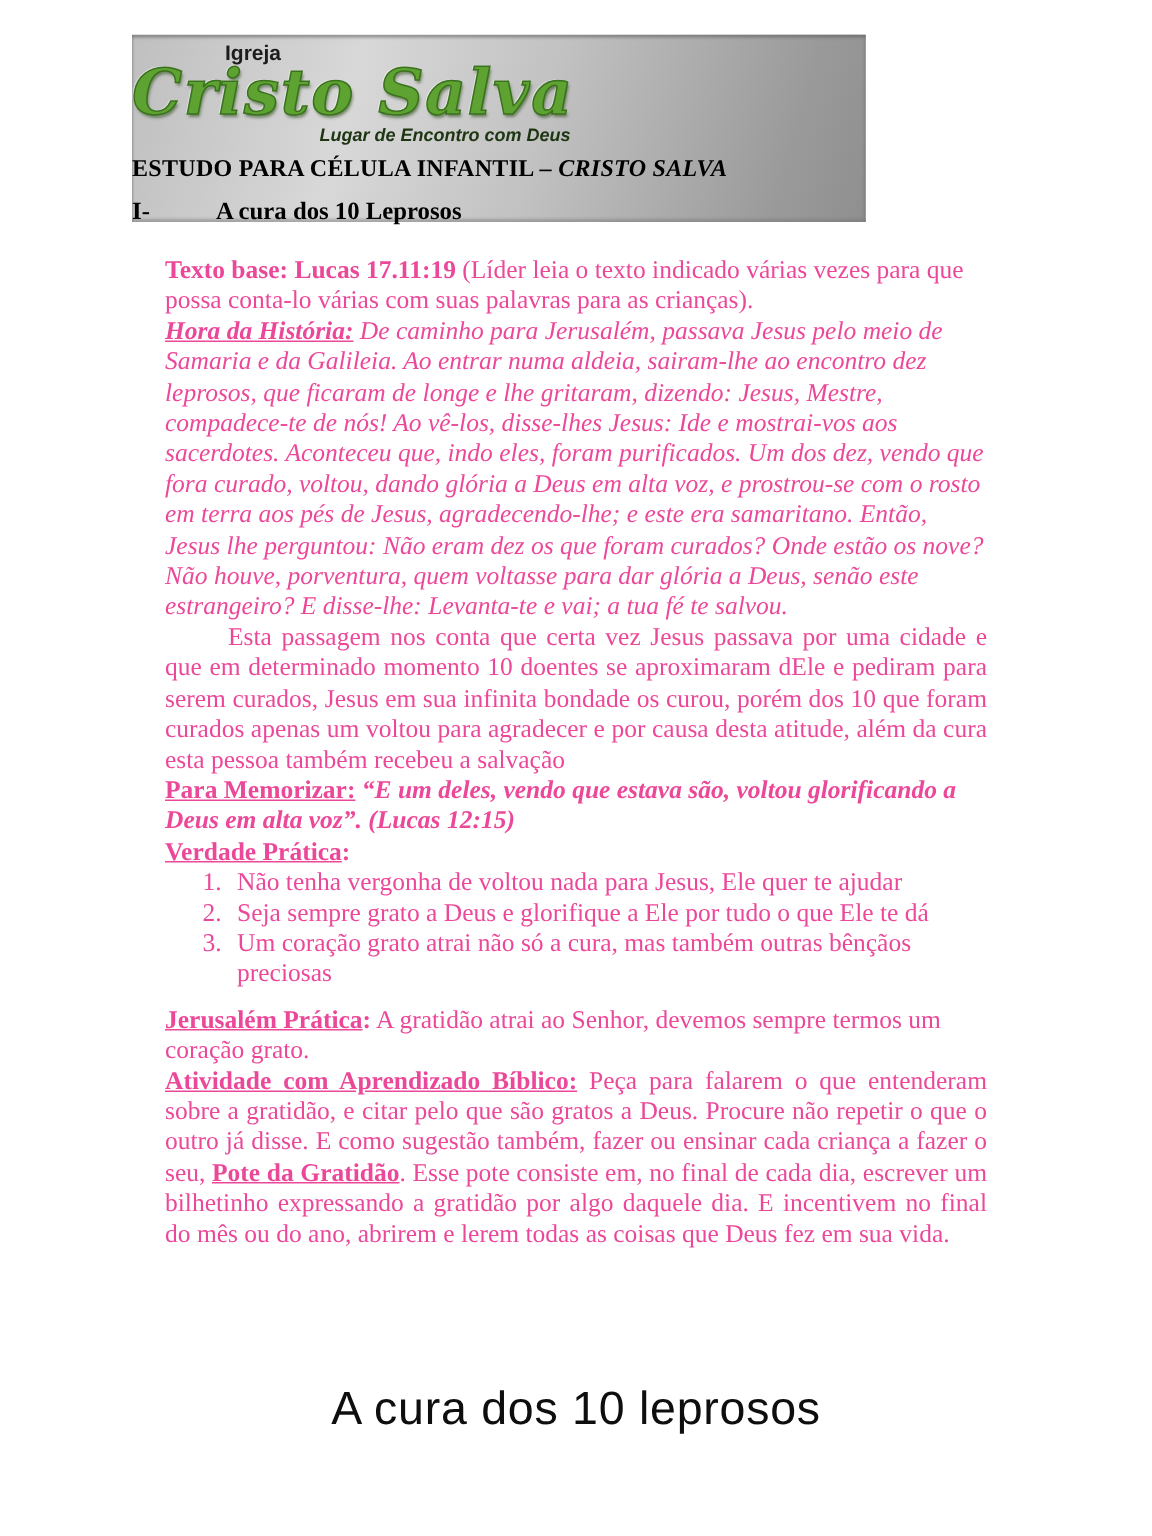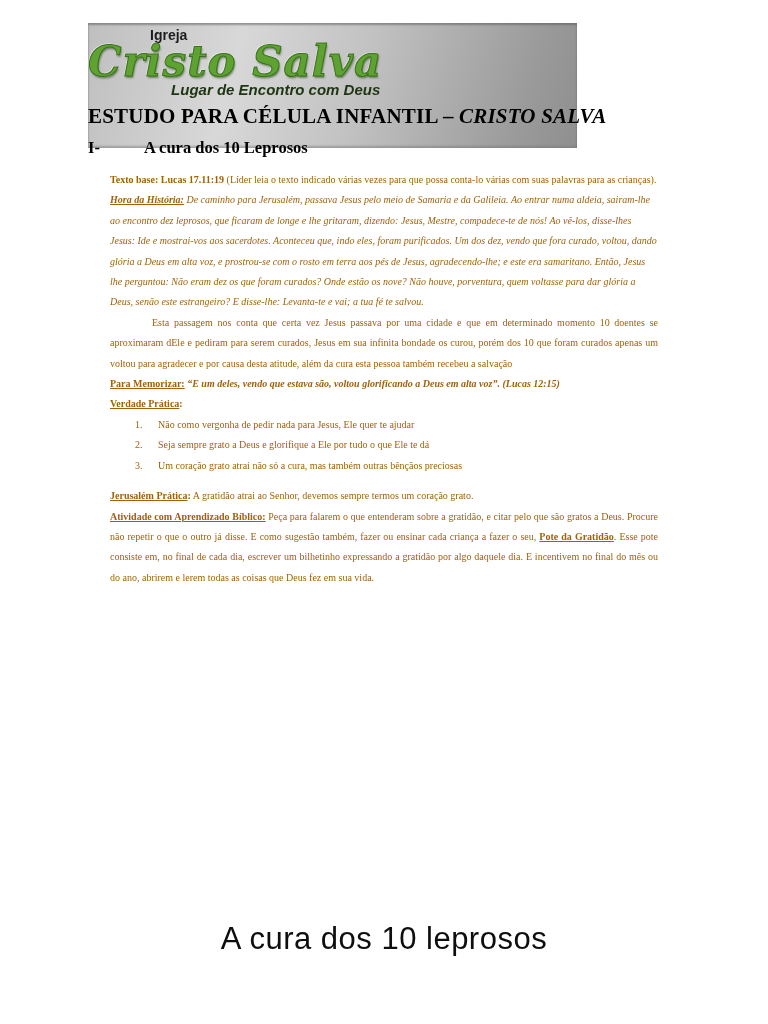--- a/index.html
+++ b/index.html
@@ -33,41 +33,41 @@
     font-size: 42px; line-height: 40px;
     color: #5ea231;
     -webkit-text-stroke: 1px #39711c;
     text-shadow: 1px 2px 2px rgba(35,70,15,.55), -1px -1px 0 rgba(255,255,255,.5);
     letter-spacing: 1px;
     white-space: nowrap;
   }
   .logo-tagline {
     font-family: "Liberation Sans", sans-serif;
     font-style: italic; font-weight: bold;
-    font-size: 15px; line-height: 14px; color: #1e3512;
+    font-size: 12px; line-height: 14px; color: #1e3512;
     text-align: right; padding-right: 2px; margin-top: 1px;
   }
   .doc-title {
     margin-top: 7px;
-    font-size: 21px; font-weight: bold; color: #000;
+    font-size: 16px; font-weight: bold; color: #000;
     letter-spacing: 0.2px; white-space: nowrap;
   }
   .doc-title .em { font-style: italic; }
   .lesson-line {
     margin-top: 9px;
     font-size: 16.5px; font-weight: bold; color: #000;
     display: flex; justify-content: center; align-items: baseline;
   }
   .lesson-numeral { margin-right: 44px; }
 
   
   .content {
     position: absolute;
     left: 110px; top: 170px; width: 548px;
-    font-size: 10px; line-height: 20.4px; color: #a16207;
+    font-size: 17px; line-height: 20.4px; color: #ec4899;
   }
   .content p { margin: 0; }
   .b  { font-weight: bold; }
   .u  { text-decoration: underline; }
   .bi { font-weight: bold; font-style: italic; text-align: right; }
   .p-texto-base   { margin-bottom: 20px; }
   .p-hora         { margin-bottom: 5px; font-style: italic; }
   .p-reflexao     { margin-bottom: 17px; text-align: justify; text-indent: 42px; }
   .p-memorizar    { margin-bottom: 17px; }
   .p-verdade-head { margin-bottom: 11px; }
@@ -129,21 +129,21 @@
       <span class="b u">Para Memorizar:</span>
       <span class="bi">“E um deles, vendo que estava são, voltou glorificando a Deus em alta voz”.</span>
       <span class="bi">(Lucas 12:15)</span>
     </p>
 
     <p class="p-verdade-head"><span class="b u">Verdade Prática</span><span class="b">:</span></p>
 
     <div class="vb-list">
       <div class="vb-item">
         <span class="vb-num">1.</span>
-        <span>Não como vergonha de pedir nada para Jesus, Ele quer te ajudar</span>
+        <span>Não tenha vergonha de voltou nada para Jesus, Ele quer te ajudar</span>
       </div>
       <div class="vb-item">
         <span class="vb-num">2.</span>
         <span>Seja sempre grato a Deus e glorifique a Ele por tudo o que Ele te dá</span>
       </div>
       <div class="vb-item">
         <span class="vb-num">3.</span>
         <span>Um coração grato atrai não só a cura, mas também outras bênçãos preciosas</span>
       </div>
     </div>

